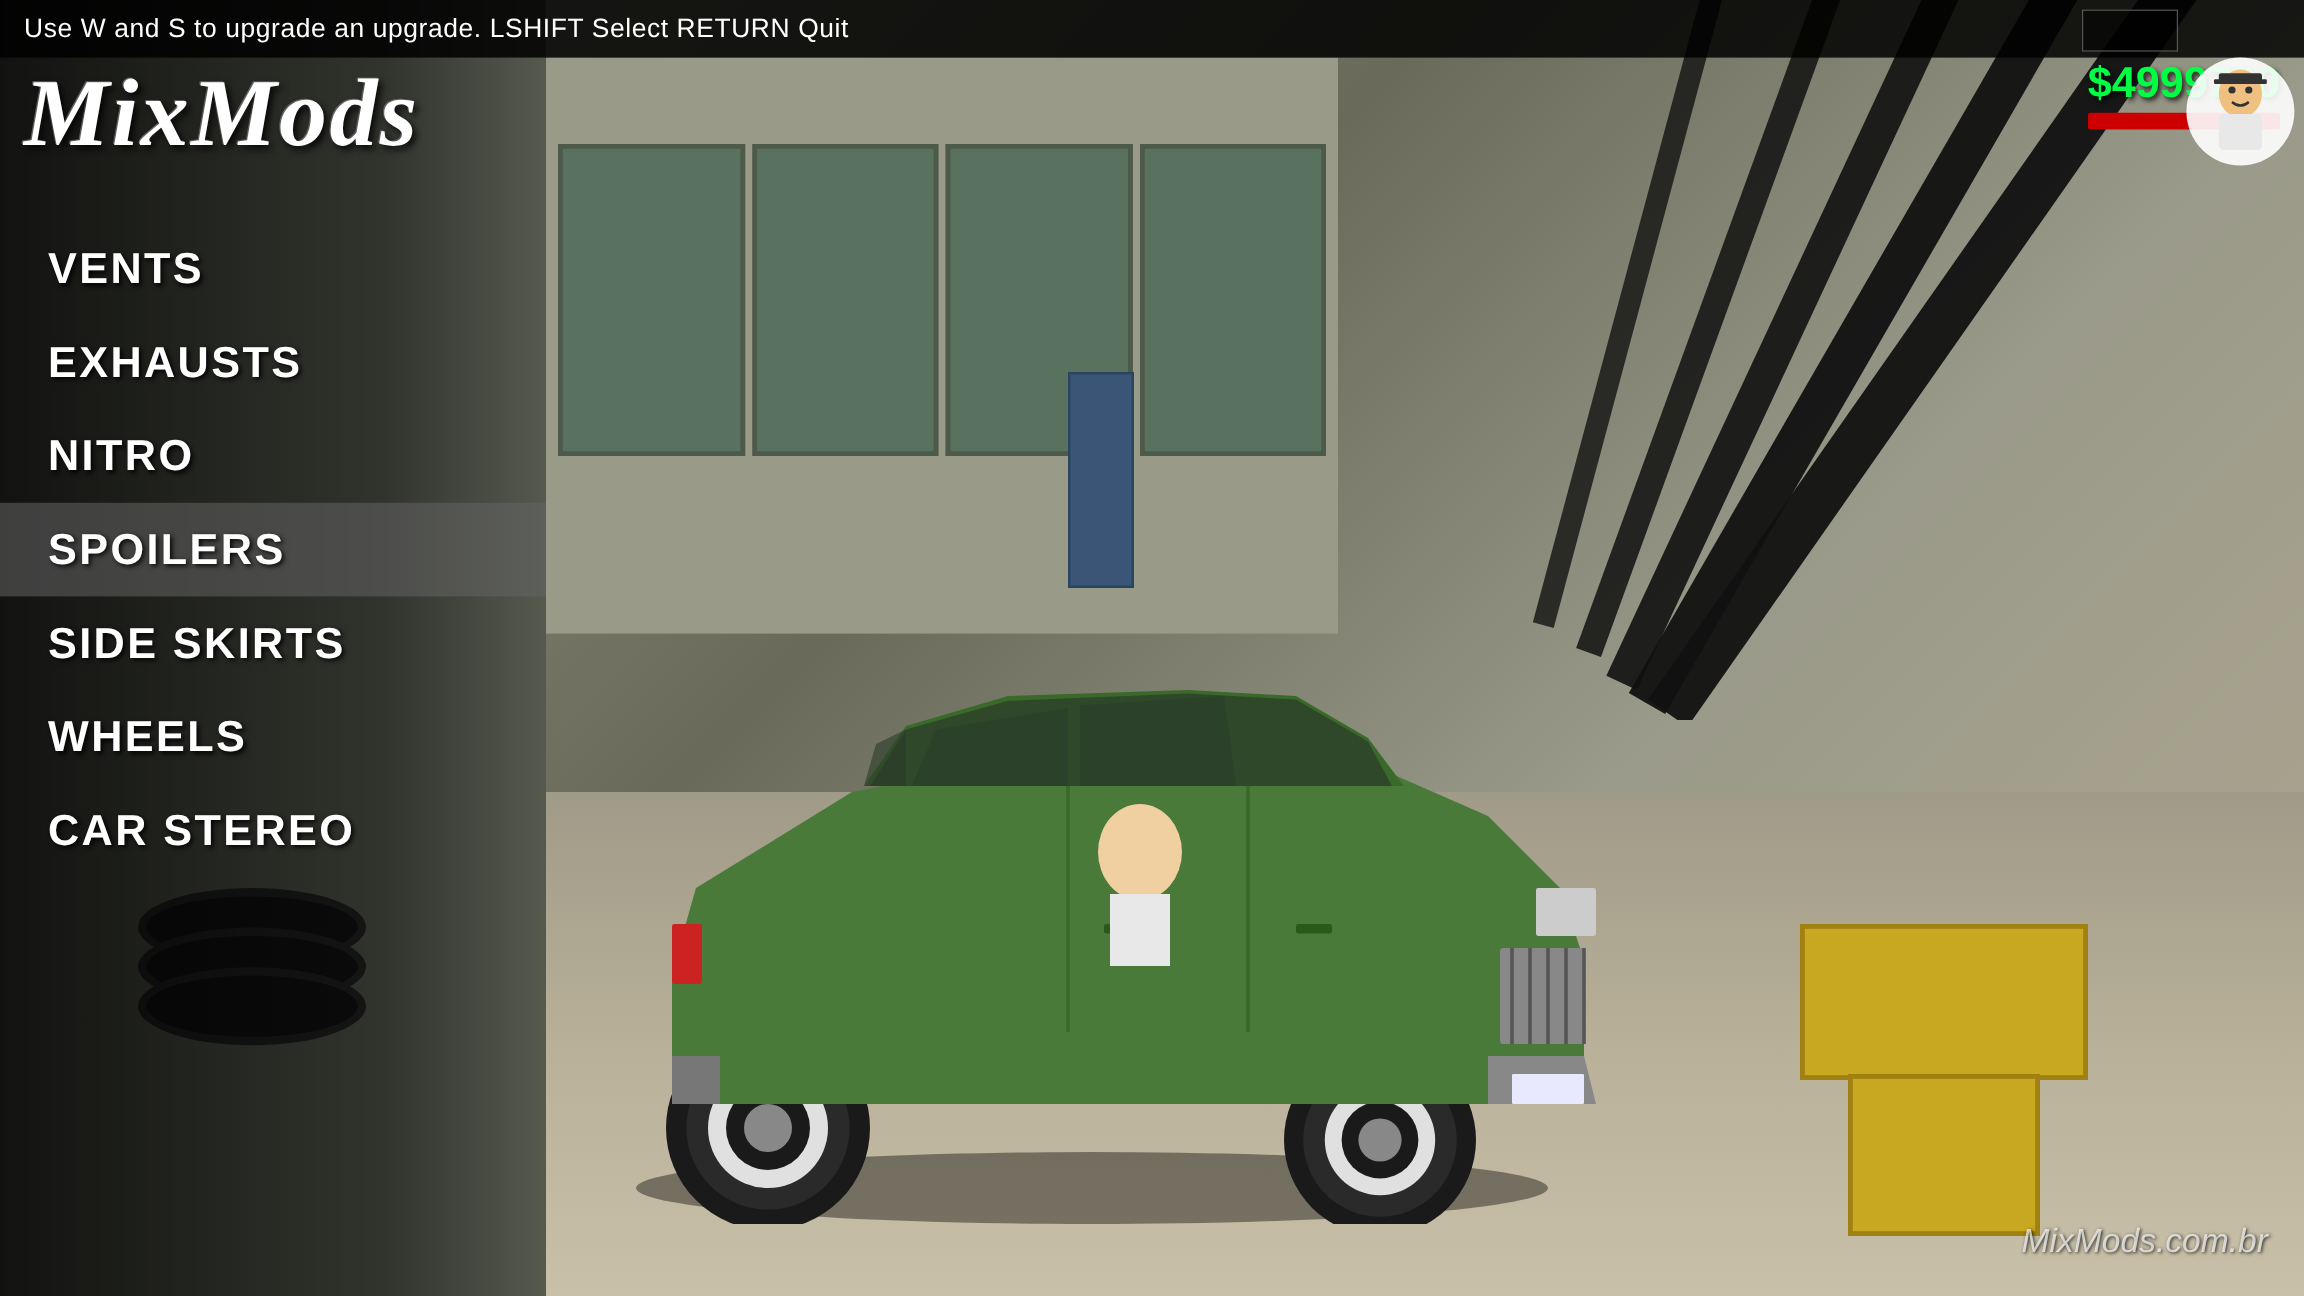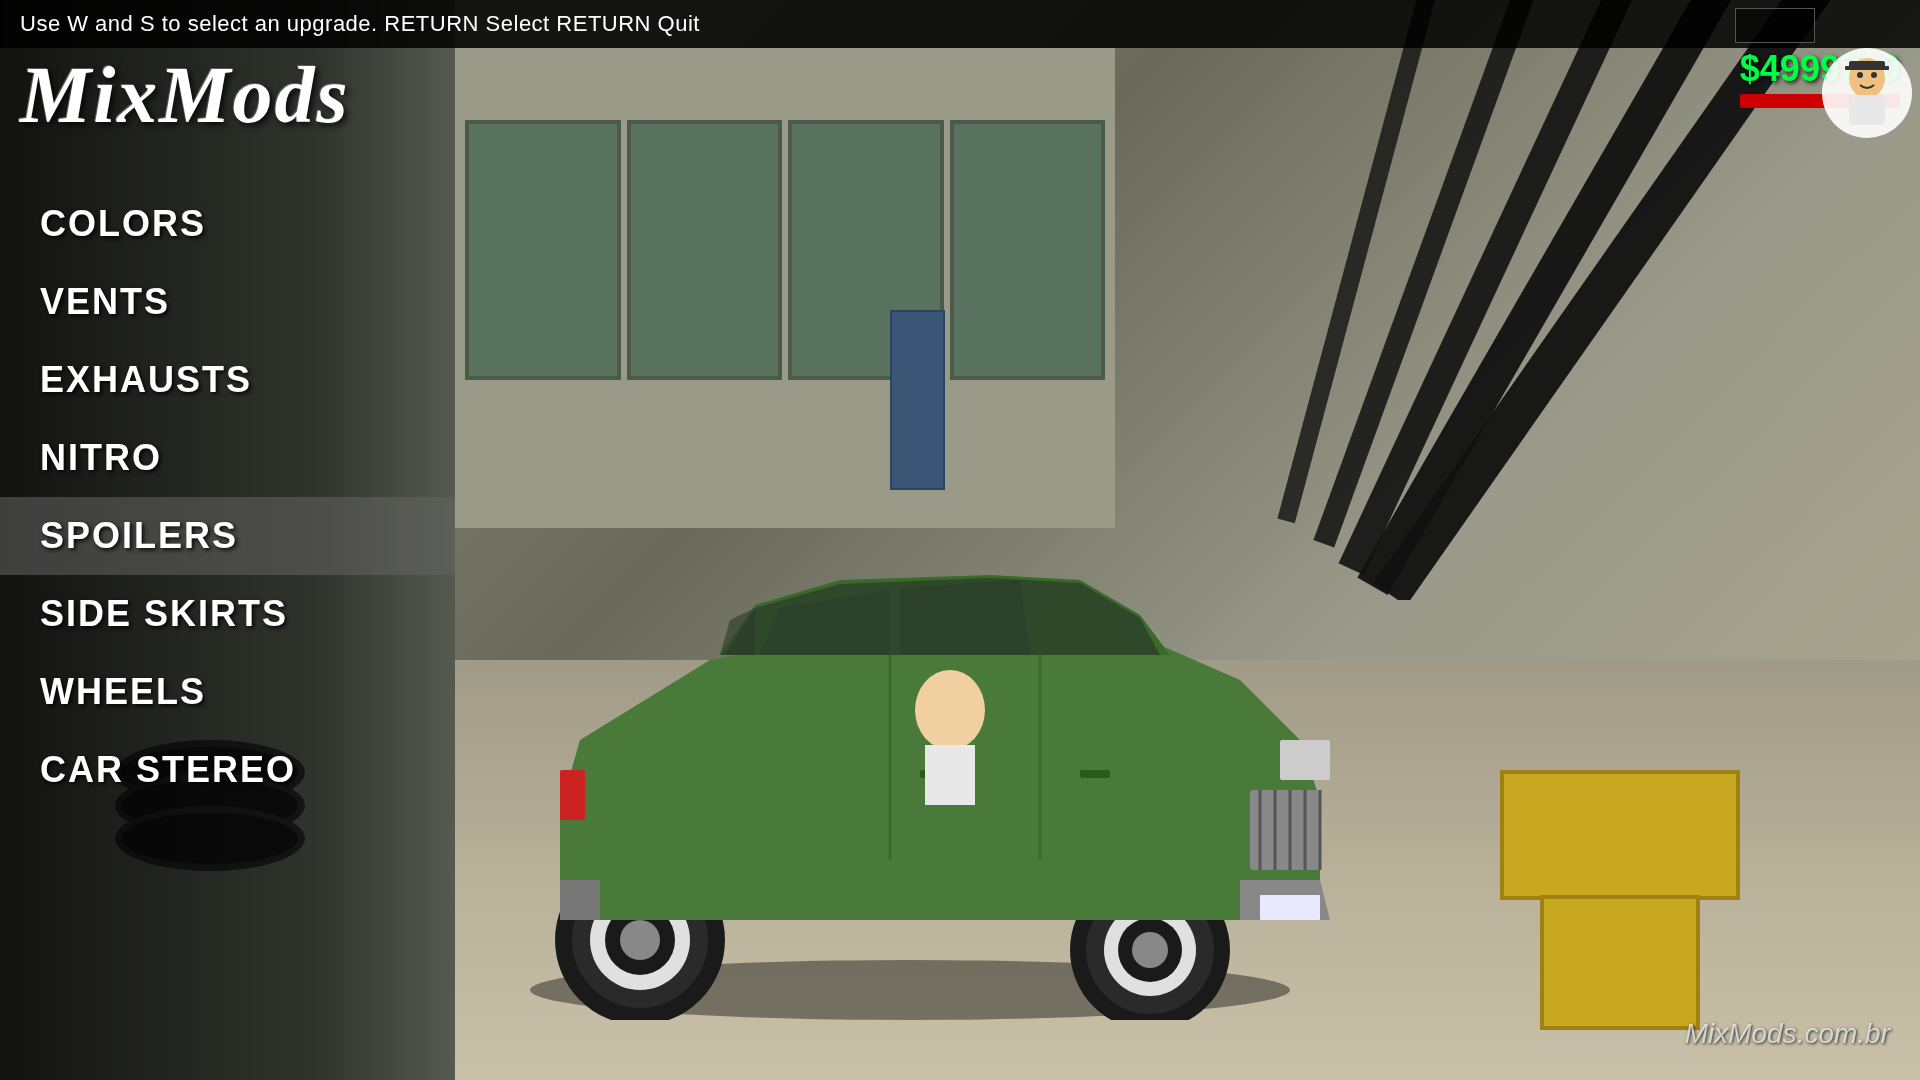--- a/index.html
+++ b/index.html
@@ -188,21 +188,21 @@
       height: 35px;
       background: rgba(0,0,0,0.5);
       border: 1px solid #555;
       z-index: 10;
     }
   </style>
 </head>
 <body>
 
 <div id="top-bar">
-  <span>Use W and S to select an upgrade. RETURN Select RETURN Quit</span>
+  <span>Use W and S to upgrade an upgrade. LSHIFT Select RETURN Quit</span>
 </div>
 
 <div id="game-bg">
 
   <div class="garage-bg"></div>
 
   <div style="position:absolute;top:48px;left:455px;width:660px;height:480px;background:#9a9a88;"></div>
 
   <div style="position:absolute;top:120px;left:455px;width:660px;height:260px;display:flex;gap:6px;padding:0 10px;">
     <div style="flex:1;background:#4a6855;border:4px solid #3a4a3a;opacity:0.8;"></div>
@@ -286,23 +286,20 @@
     <path d="M100 420 L140 420 L140 460 L100 460 Z" fill="#777"></path>
   </svg>
 
   <div class="left-overlay"></div>
 </div>
 
 <div id="title-upgrades">MixMods</div>
 
 <div id="menu">
   <div class="menu-item">
-    <span class="menu-label">COLORS</span>
-  </div>
-  <div class="menu-item">
     <span class="menu-label">VENTS</span>
   </div>
   <div class="menu-item">
     <span class="menu-label">EXHAUSTS</span>
   </div>
   <div class="menu-item">
     <span class="menu-label">NITRO</span>
   </div>
   <div class="menu-item selected">
     <span class="menu-label">SPOILERS</span>

